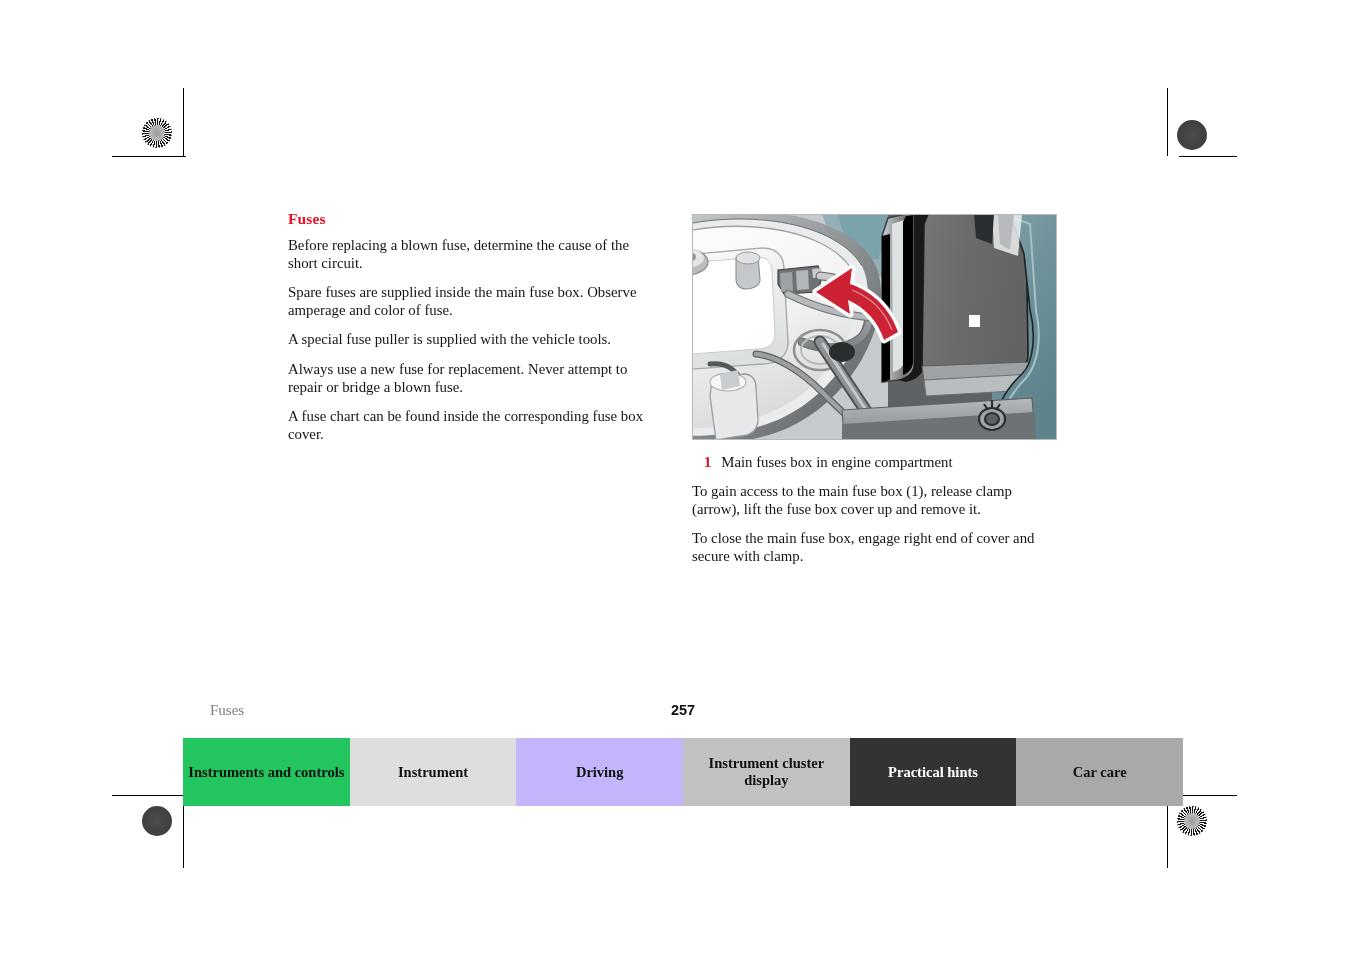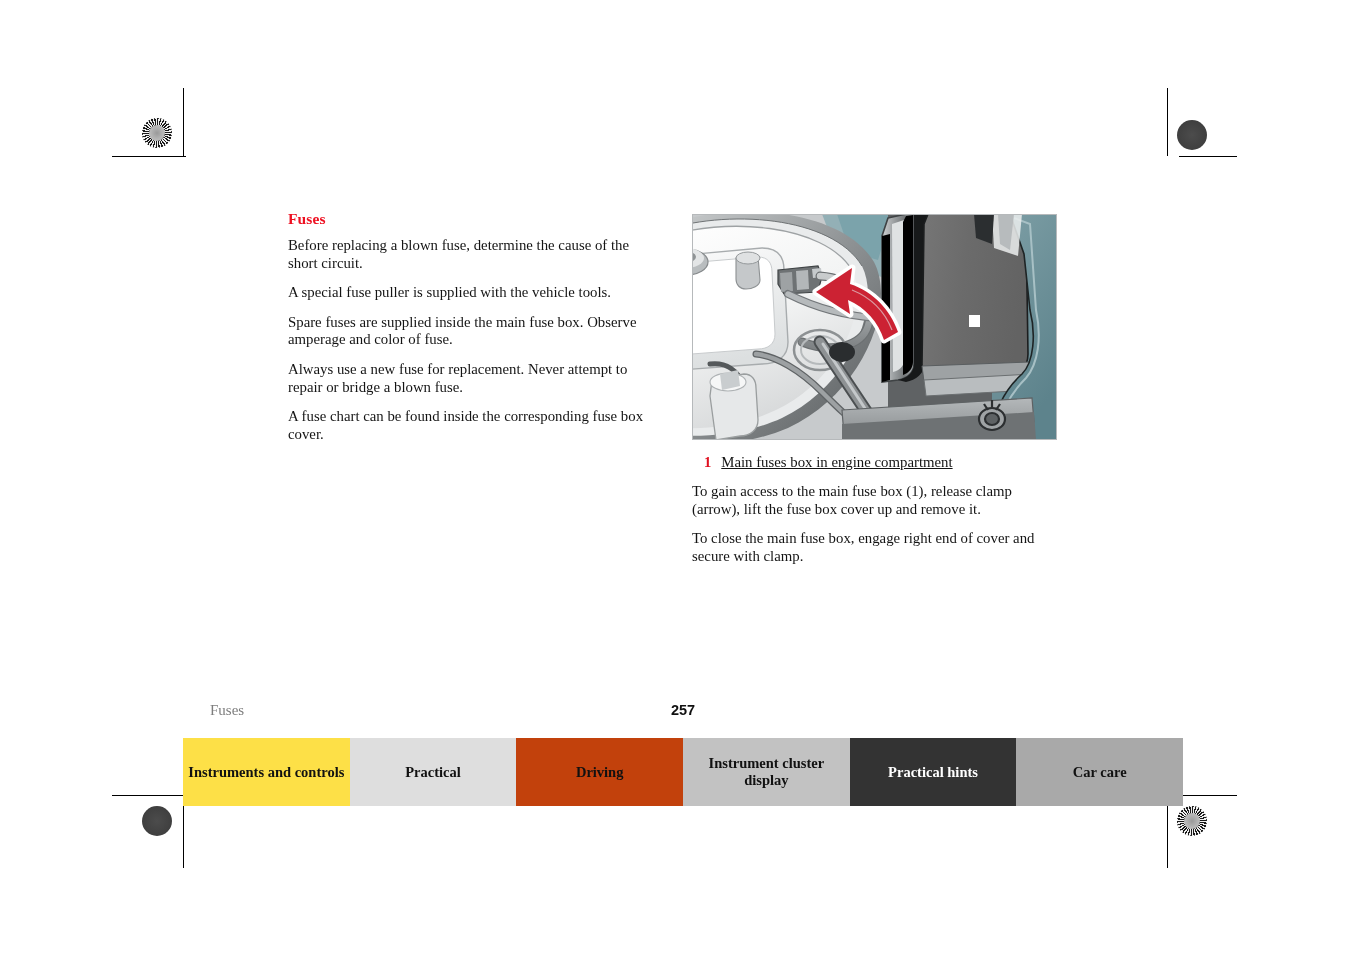--- a/index.html
+++ b/index.html
@@ -111,21 +111,20 @@
     font-family: "Liberation Serif", serif;
     font-size: 14.5px;
     font-weight: bold;
     color: #e01020;
     margin-right: 10px;
   }
   .caption-text {
     font-family: "Liberation Serif", serif;
     font-size: 14.8px;
     color: #141414;
-    text-decoration: underline;
   }
 
   
   .footer-meta {
     position: absolute;
     left: 183px;
     top: 702px;
     width: 1000px;
     height: 24px;
   }
@@ -206,22 +205,22 @@
     <div class="reg-cross" style="left:1163px; top:740px;"></div>
     <div class="trim-line" style="left:1179px; top:795px; width:58px; height:1px;"></div>
     <div class="reg-star" style="left:1177px; top:806px;"></div>
     <div class="trim-line" style="left:1167px; top:800px; width:1px; height:68px;"></div>
     <div class="reg-cross" style="left:1116px; top:790px;"></div>
   </div>
 
   <div class="col-left">
     <h1 class="section-title">Fuses</h1>
     <p class="body-par">Before replacing a blown fuse, determine the cause of the short circuit.</p>
+    <p class="body-par">Spare fuses are supplied inside the main fuse box. Observe amperage and color of fuse.</p>
     <p class="body-par">A special fuse puller is supplied with the vehicle tools.</p>
-    <p class="body-par">Spare fuses are supplied inside the main fuse box. Observe amperage and color of fuse.</p>
     <p class="body-par">Always use a new fuse for replacement. Never attempt to repair or bridge a blown fuse.</p>
     <p class="body-par">A fuse chart can be found inside the corresponding fuse box cover.</p>
   </div>
 
   <div class="col-right">
 
     <div class="illus-wrap">
       <svg class="illus-svg" viewBox="0 0 365 226" xmlns="http://www.w3.org/2000/svg">
         <defs>
           <linearGradient id="gBoosterFace" x1="0" y1="0" x2="0.4" y2="1">
@@ -372,27 +371,27 @@
     <p class="body-par">To gain access to the main fuse box (1), release clamp (arrow), lift the fuse box cover up and remove it.</p>
     <p class="body-par">To close the main fuse box, engage right end of cover and secure with clamp.</p>
   </div>
 
   <div class="footer-meta">
     <div class="footer-label">Fuses</div>
     <div class="footer-page">257</div>
   </div>
 
   <div class="tabbar">
-    <div class="tab" style="background:#fde047;">
+    <div class="tab" style="background:#22c55e;">
         <span>Instruments and controls</span>
       </div>
     <div class="tab" style="background:#dedede;">
-        <span>Practical</span>
-      </div>
-    <div class="tab" style="background:#c2410c;">
+        <span>Instrument</span>
+      </div>
+    <div class="tab" style="background:#c4b5fd;">
         <span>Driving</span>
       </div>
     <div class="tab" style="background:#c2c2c2;">
         <span>Instrument cluster display</span>
       </div>
     <div class="tab active" style="background:#333333;">
         <span>Practical hints</span>
       </div>
     <div class="tab" style="background:#a9a9a9;align-items:center;">
         <span>Car care</span>

